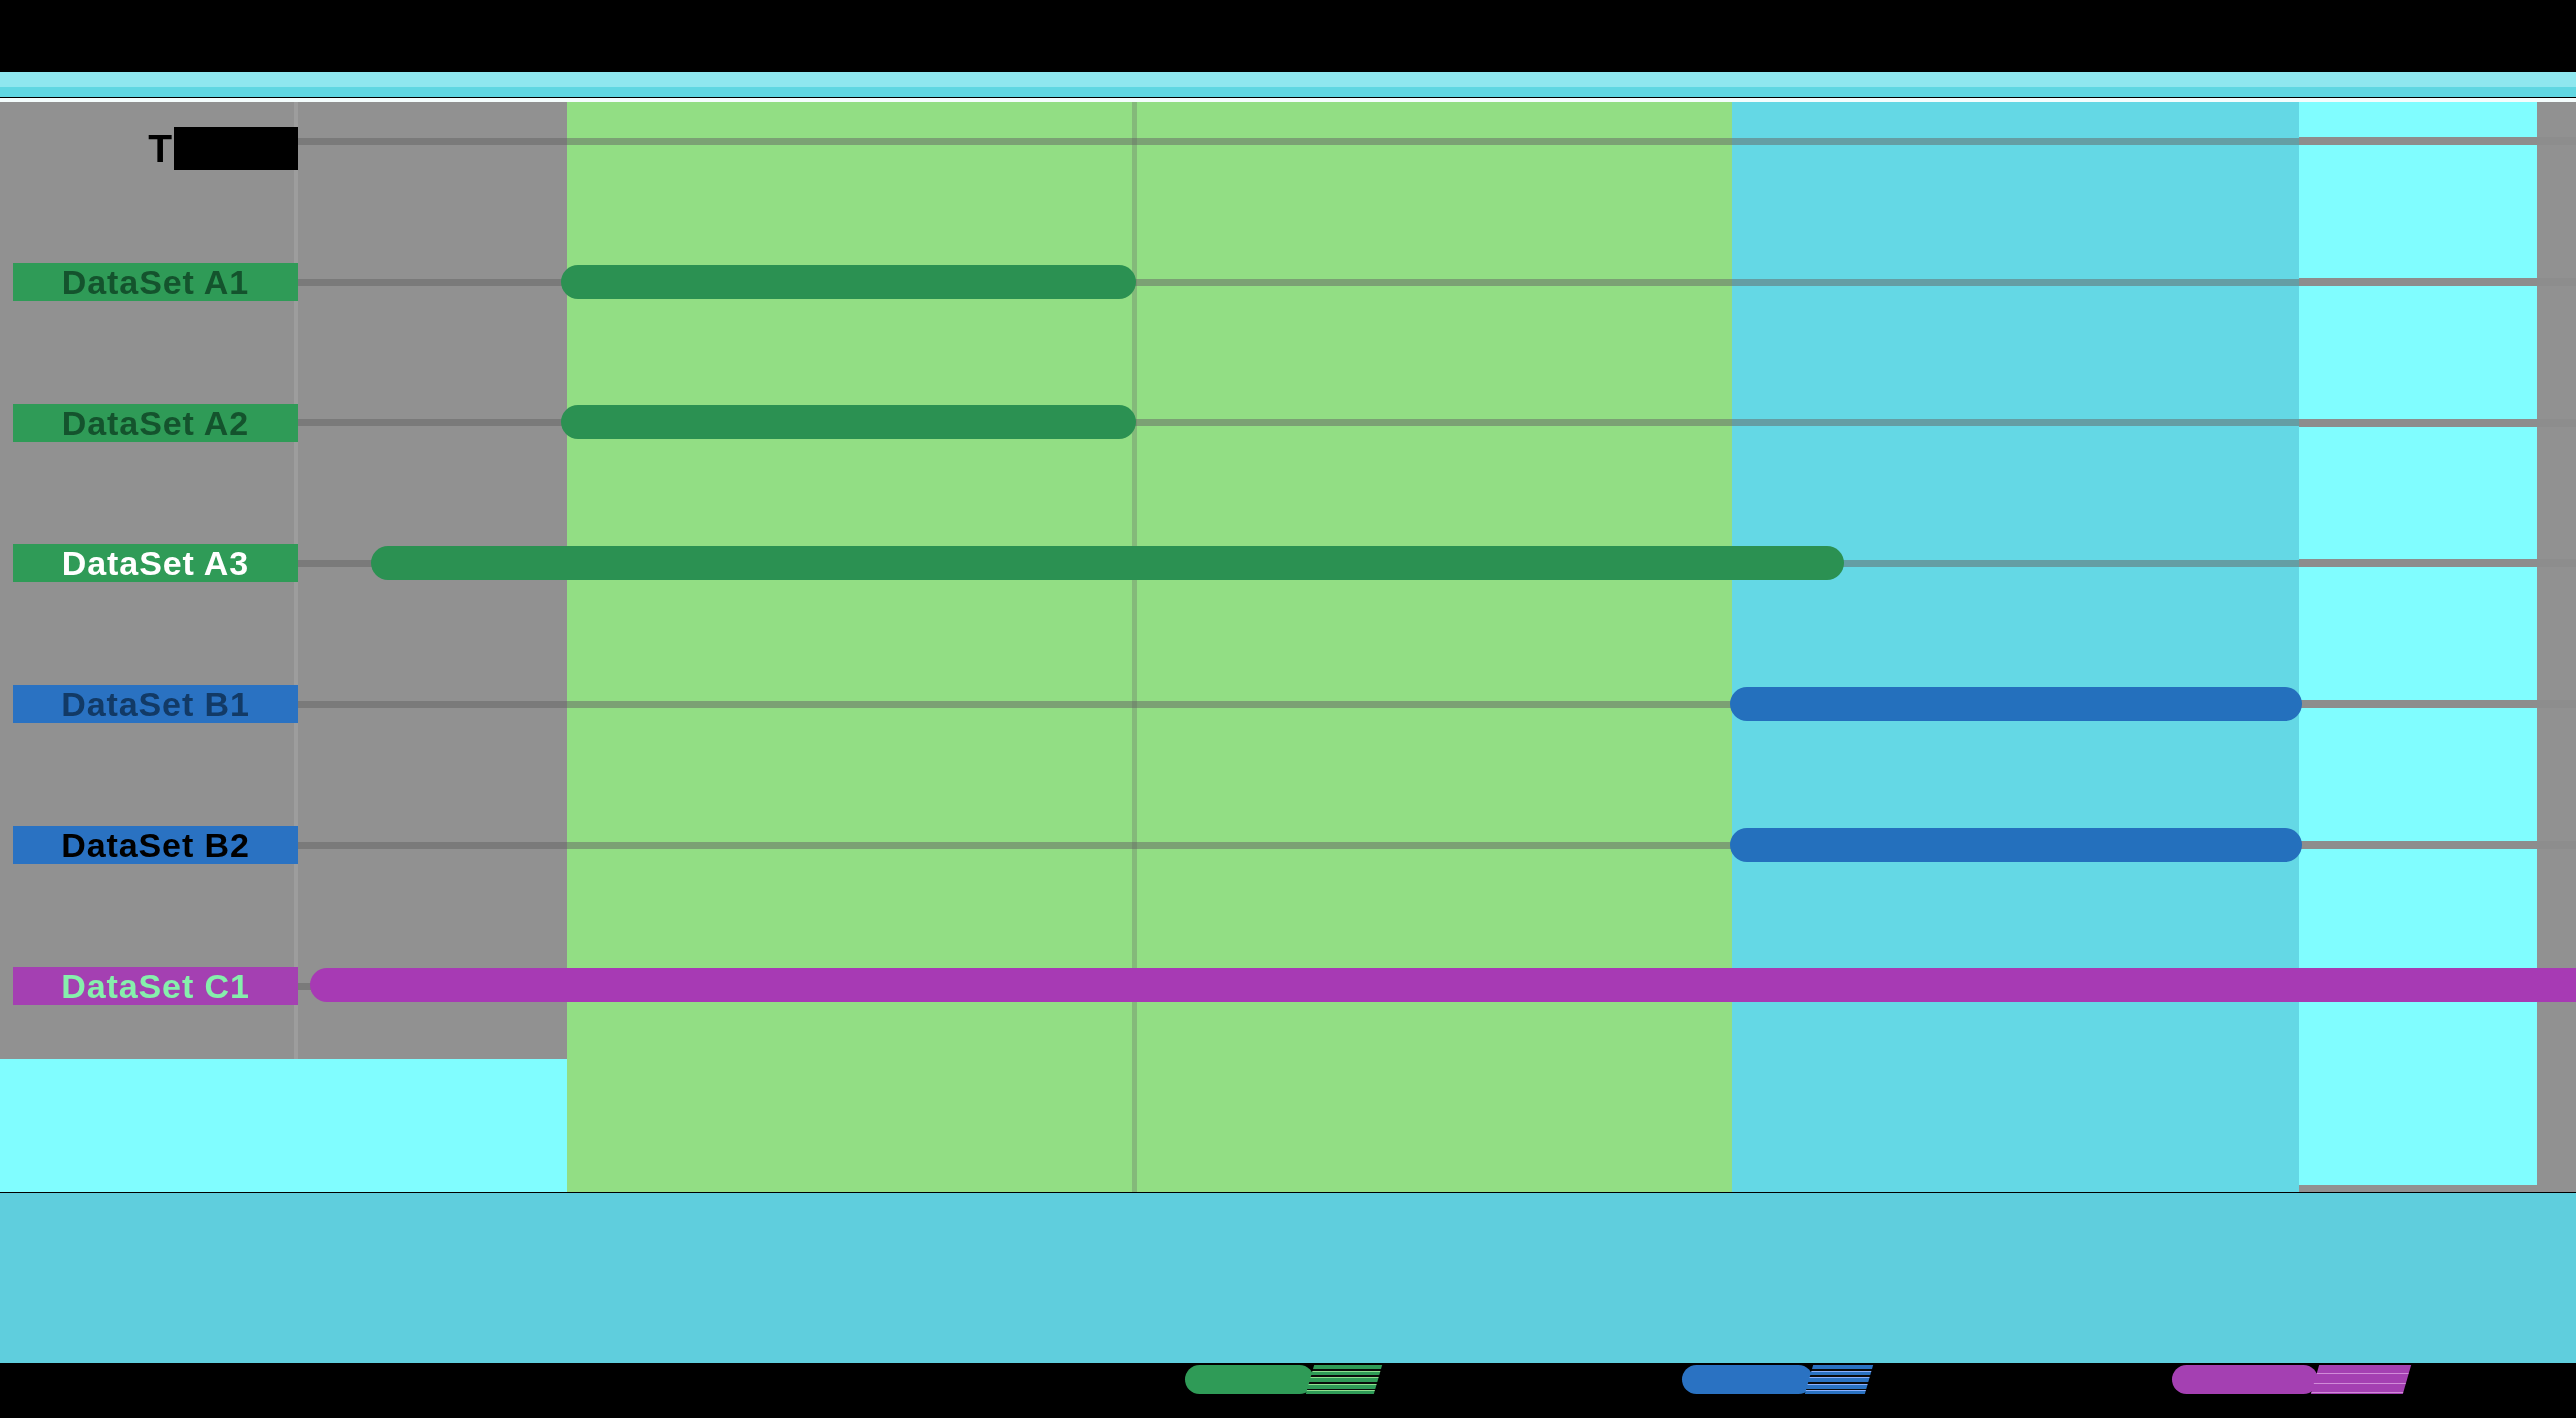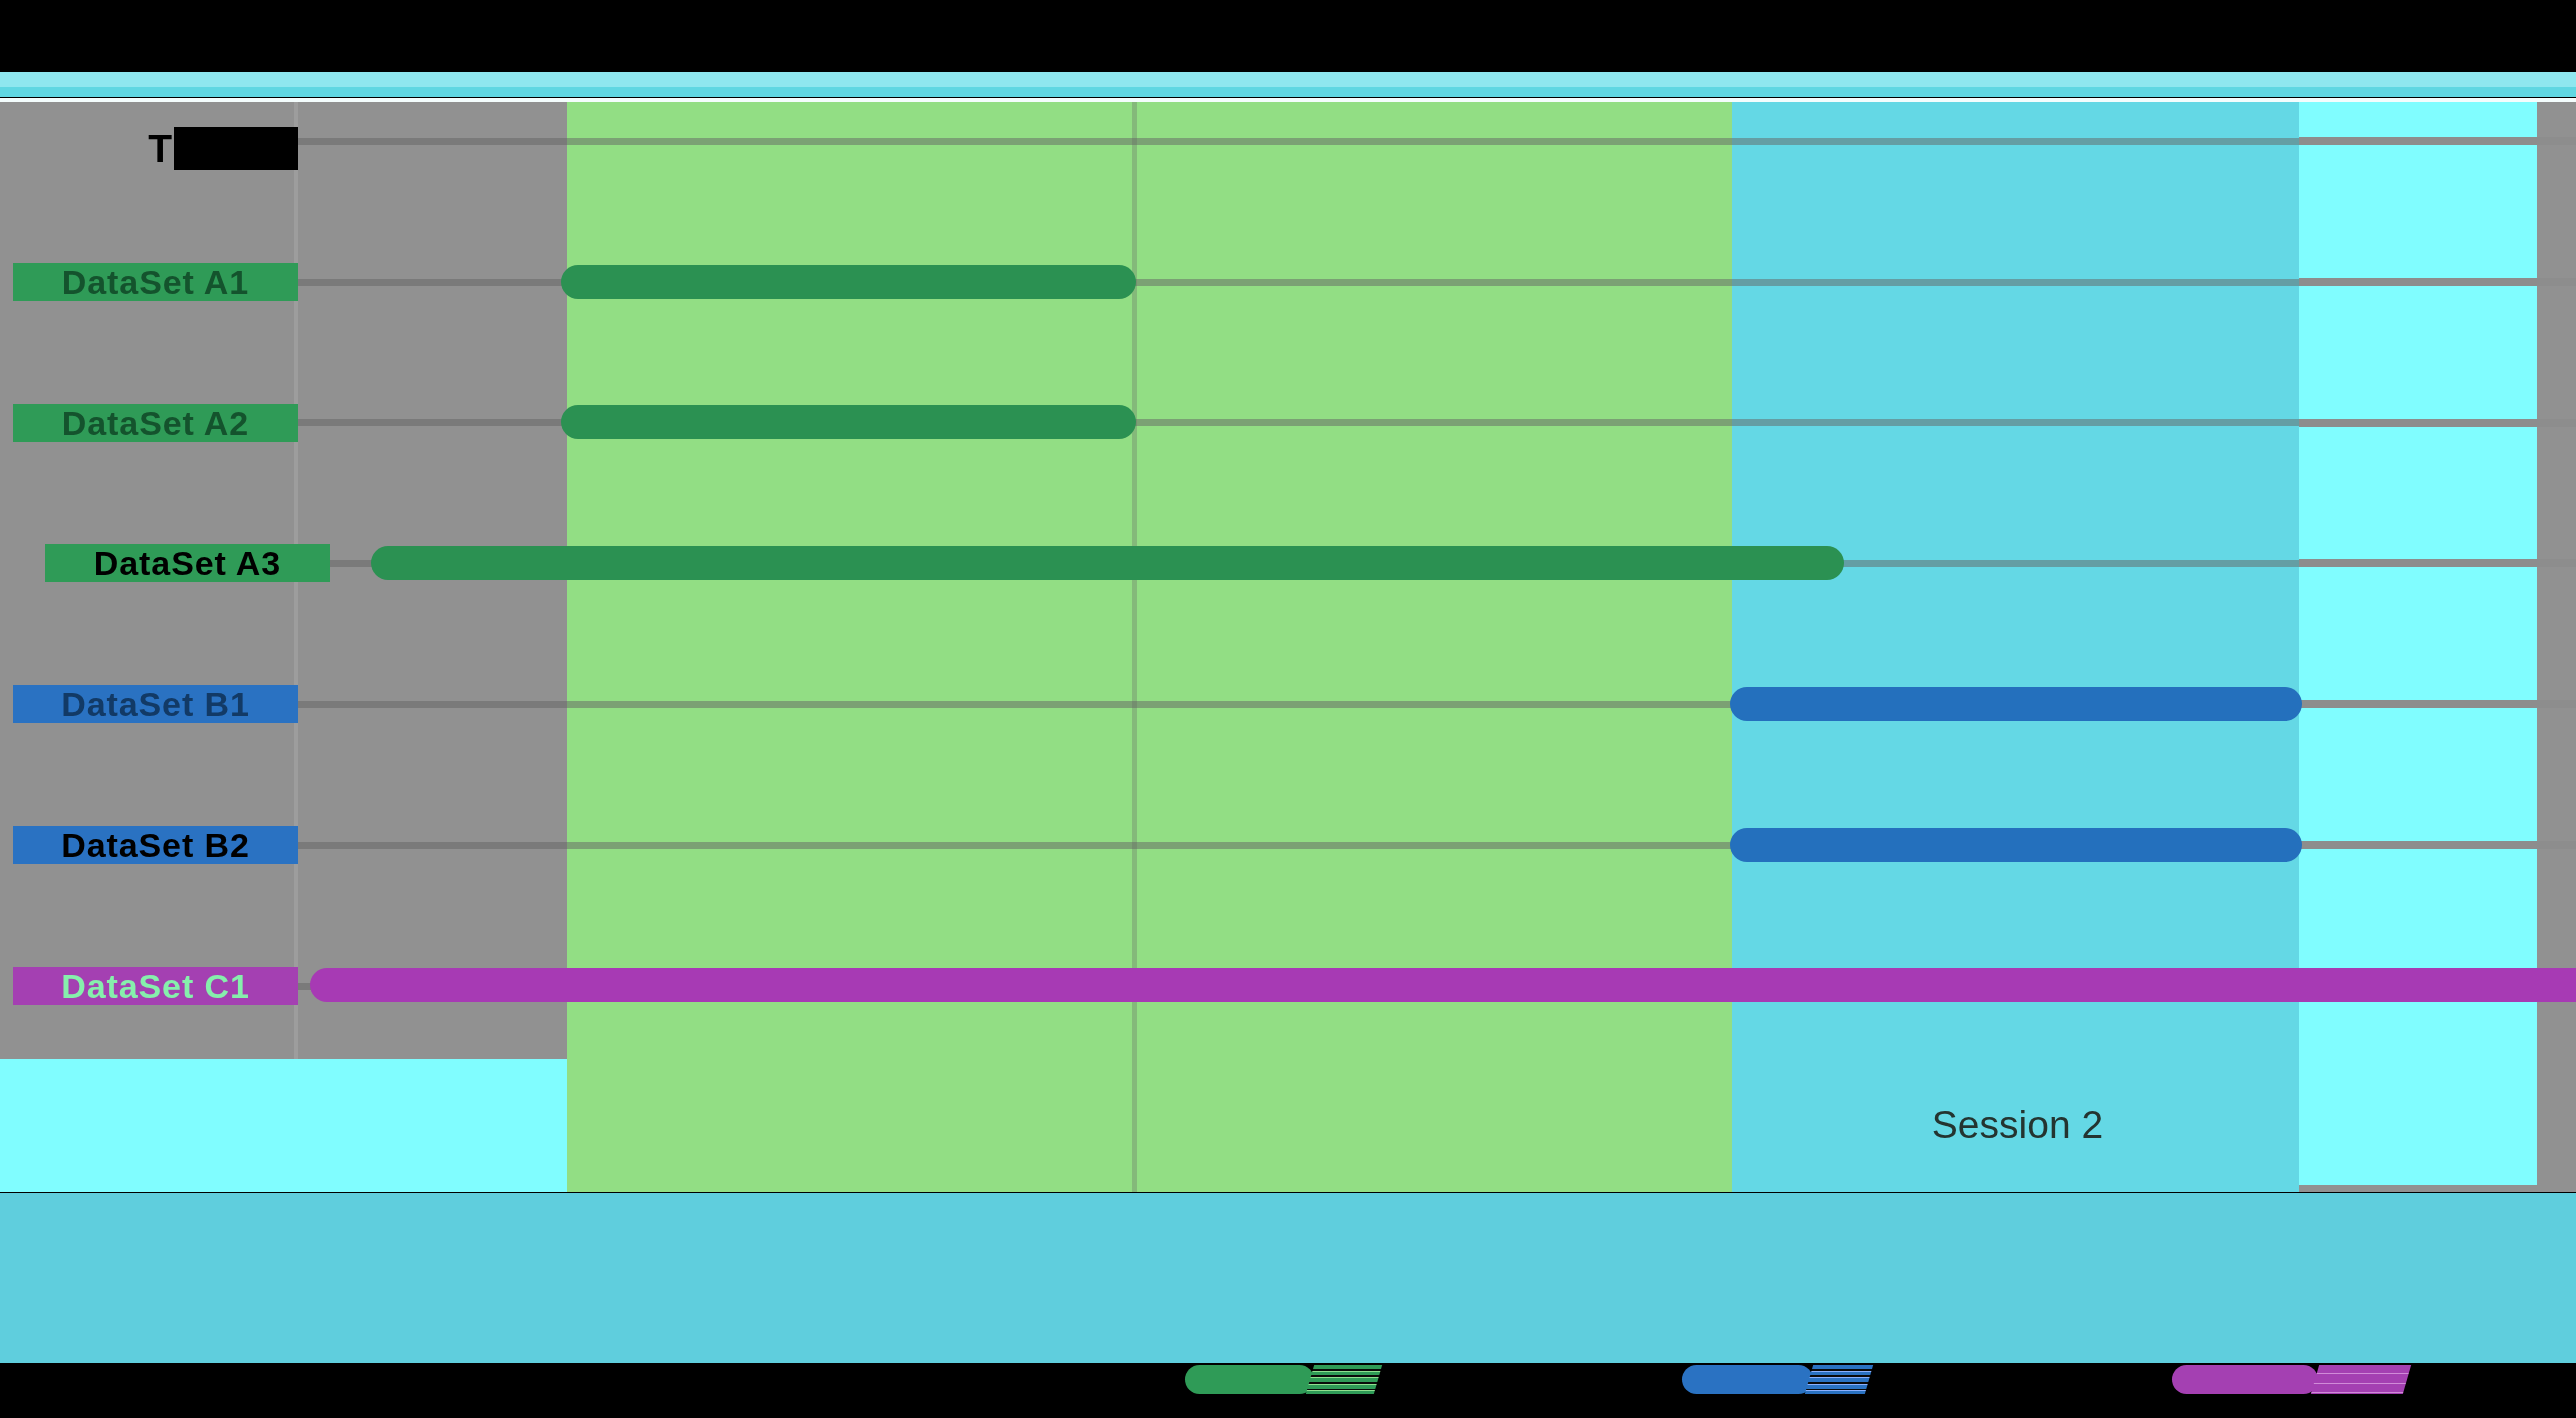--- a/index.html
+++ b/index.html
@@ -72,36 +72,35 @@
       <div class="grid-solid" style="top: 841px;"></div>
       <div class="grid-faint" style="top: 983px;"></div>
       <div class="grid-solid" style="top: 982px;"></div>
     </div>
 
   <div class="abs" id="rows">
       <div class="row-label" style="top: 263px; background: rgb(47, 155, 87); color: rgb(20, 83, 45);">DataSet A1</div>
       <div class="bar" style="left: 561px; top: 265px; width: 575px; background: rgb(43, 145, 82);"></div>
       <div class="row-label" style="top: 404px; background: rgb(47, 155, 87); color: rgb(20, 83, 45);">DataSet A2</div>
       <div class="bar" style="left: 561px; top: 405px; width: 575px; background: rgb(43, 145, 82);"></div>
-      <div class="row-label" style="top: 544px; background: rgb(47, 155, 87); color: #000000; margin-left: 32px;">DataSet A3</div>
+      <div class="row-label" style="top: 544px; background: rgb(47, 155, 87); color: #ffffff;">DataSet A3</div>
       <div class="bar" style="left: 371px; top: 546px; width: 1473px; background: rgb(43, 145, 82);"></div>
       <div class="row-label" style="top: 685px; background: rgb(42, 114, 194); color: rgb(18, 58, 102);">DataSet B1</div>
       <div class="bar" style="left: 1730px; top: 687px; width: 572px; background: rgb(36, 112, 189);"></div>
       <div class="row-label" style="top: 826px; background: rgb(42, 114, 194); color: #000000;">DataSet B2</div>
       <div class="bar" style="left: 1730px; top: 828px; width: 572px; background: rgb(36, 112, 189);"></div>
       <div class="row-label" style="top: 967px; background: rgb(164, 64, 178); color: #86efac;">DataSet C1</div>
       <div class="bar" style="left: 310px; top: 968px; width: 2266px; background: rgb(167, 58, 180); border-radius: 17px 0px 0px 17px;"></div>
     </div>
 
   <div class="abs" id="yheader">
     <span id="yheader-text">T</span>
     <span id="yheader-box"></span>
   </div>
 
-  <div class="session-label" id="session2-label">Session 2</div>
 
   <div class="abs" id="strip-black"></div>
   <div class="abs" id="strip-cyan1"></div>
   <div class="abs" id="strip-cyan2"></div>
   <div class="abs" id="strip-white"></div>
 
   <div class="abs" id="bottom-band"></div>
   <div class="abs" id="bottom-black"></div>
   <div class="abs" id="legend">
       <div class="legend-pill" style="left: 1185px; width: 129px; background: rgb(47, 155, 87);"></div>

